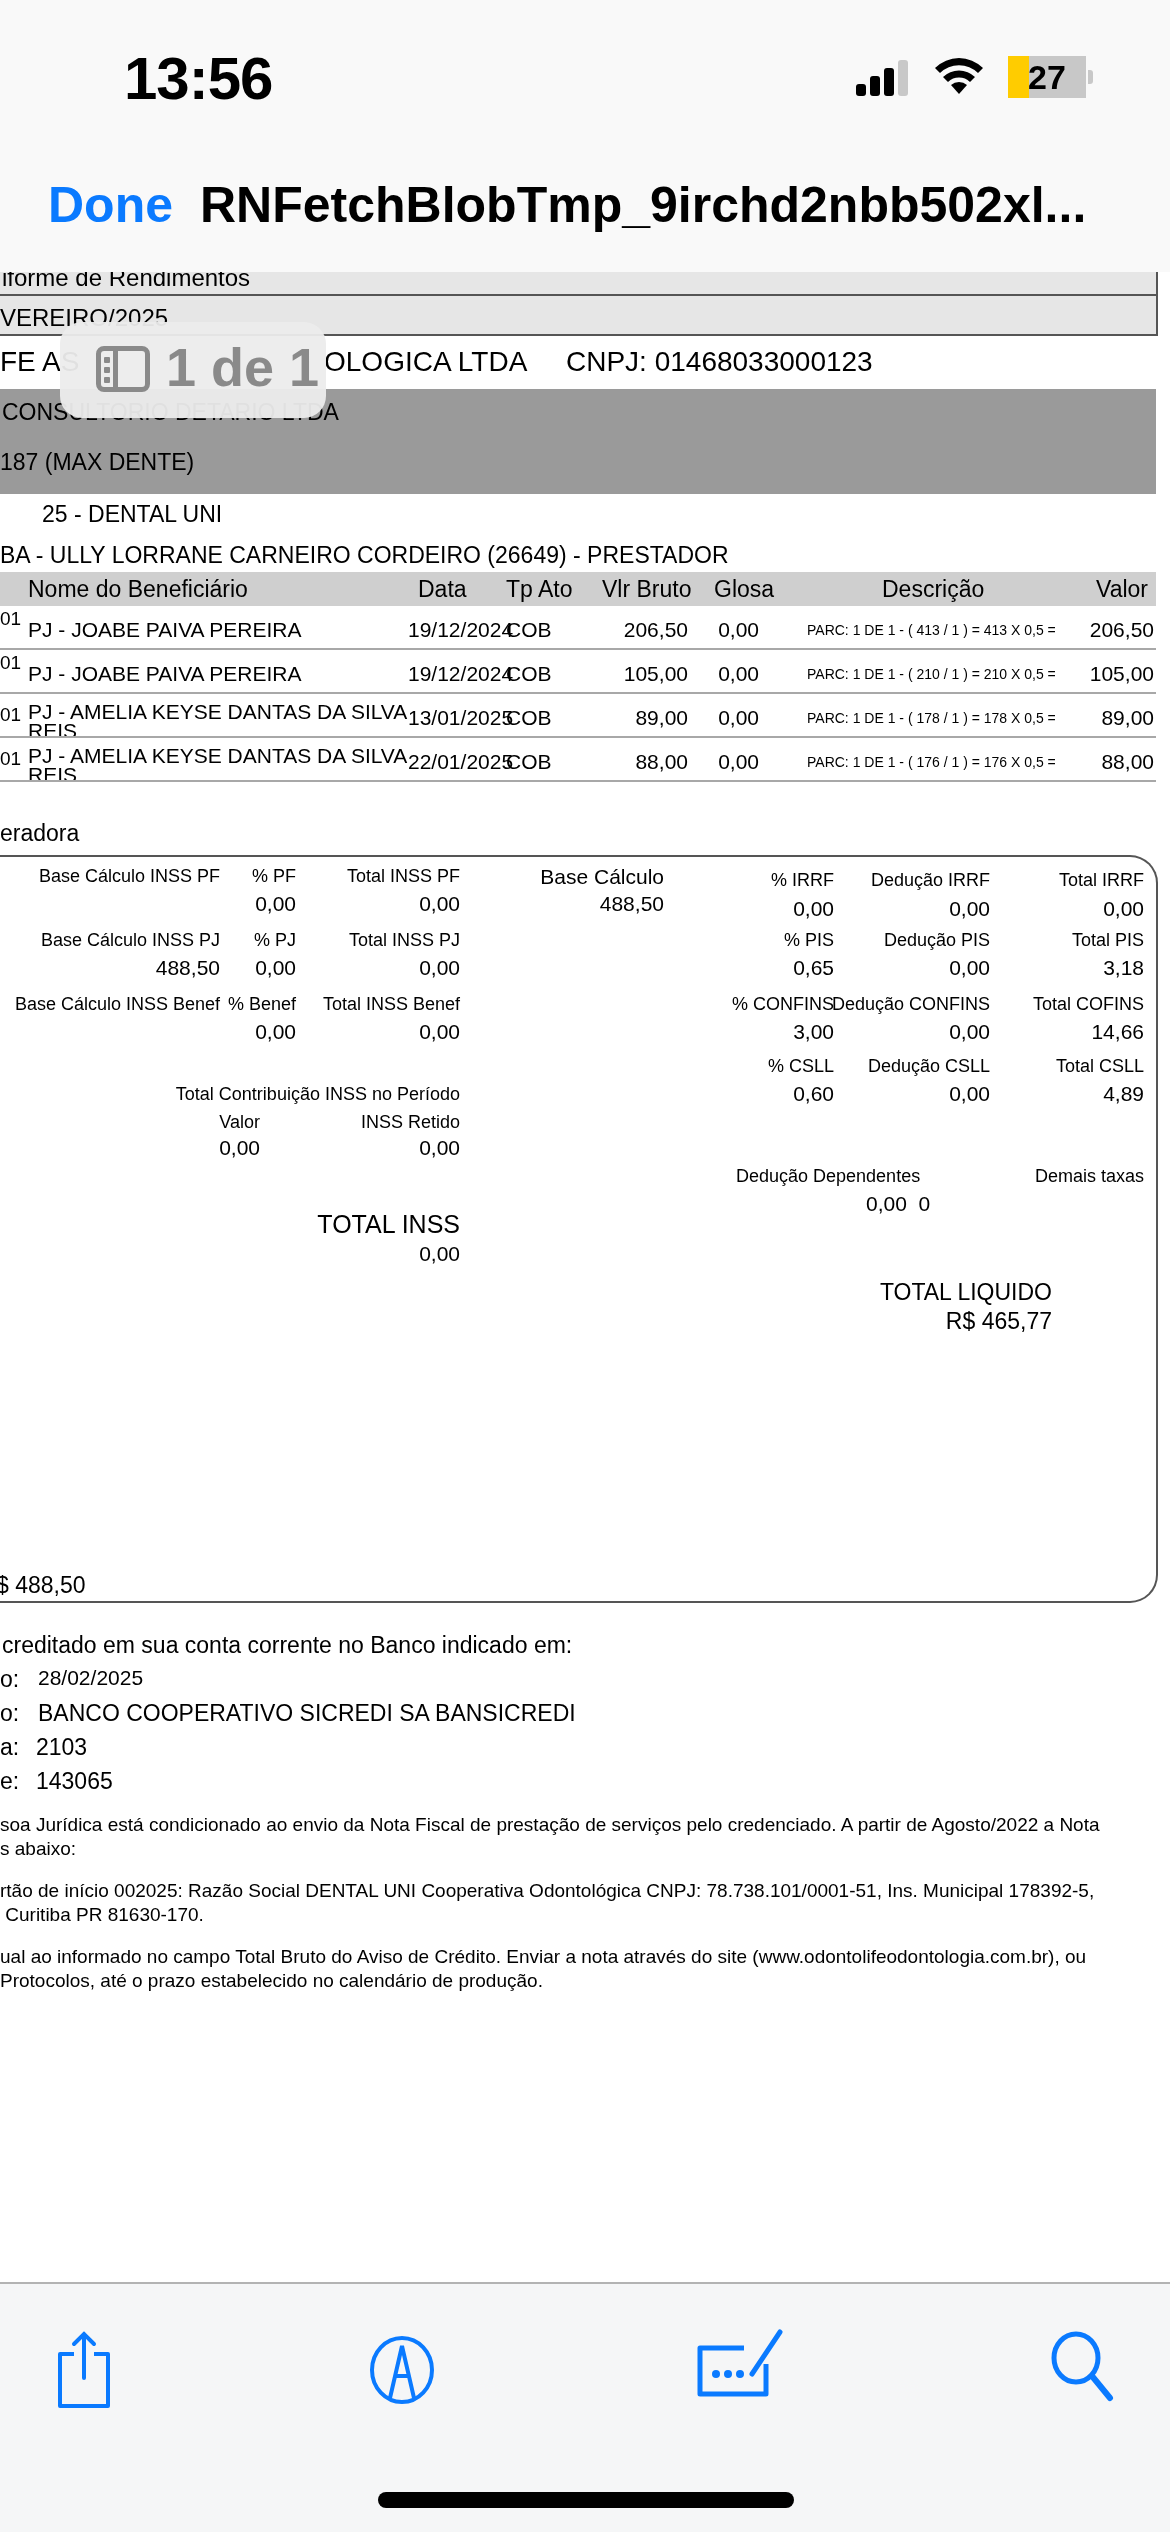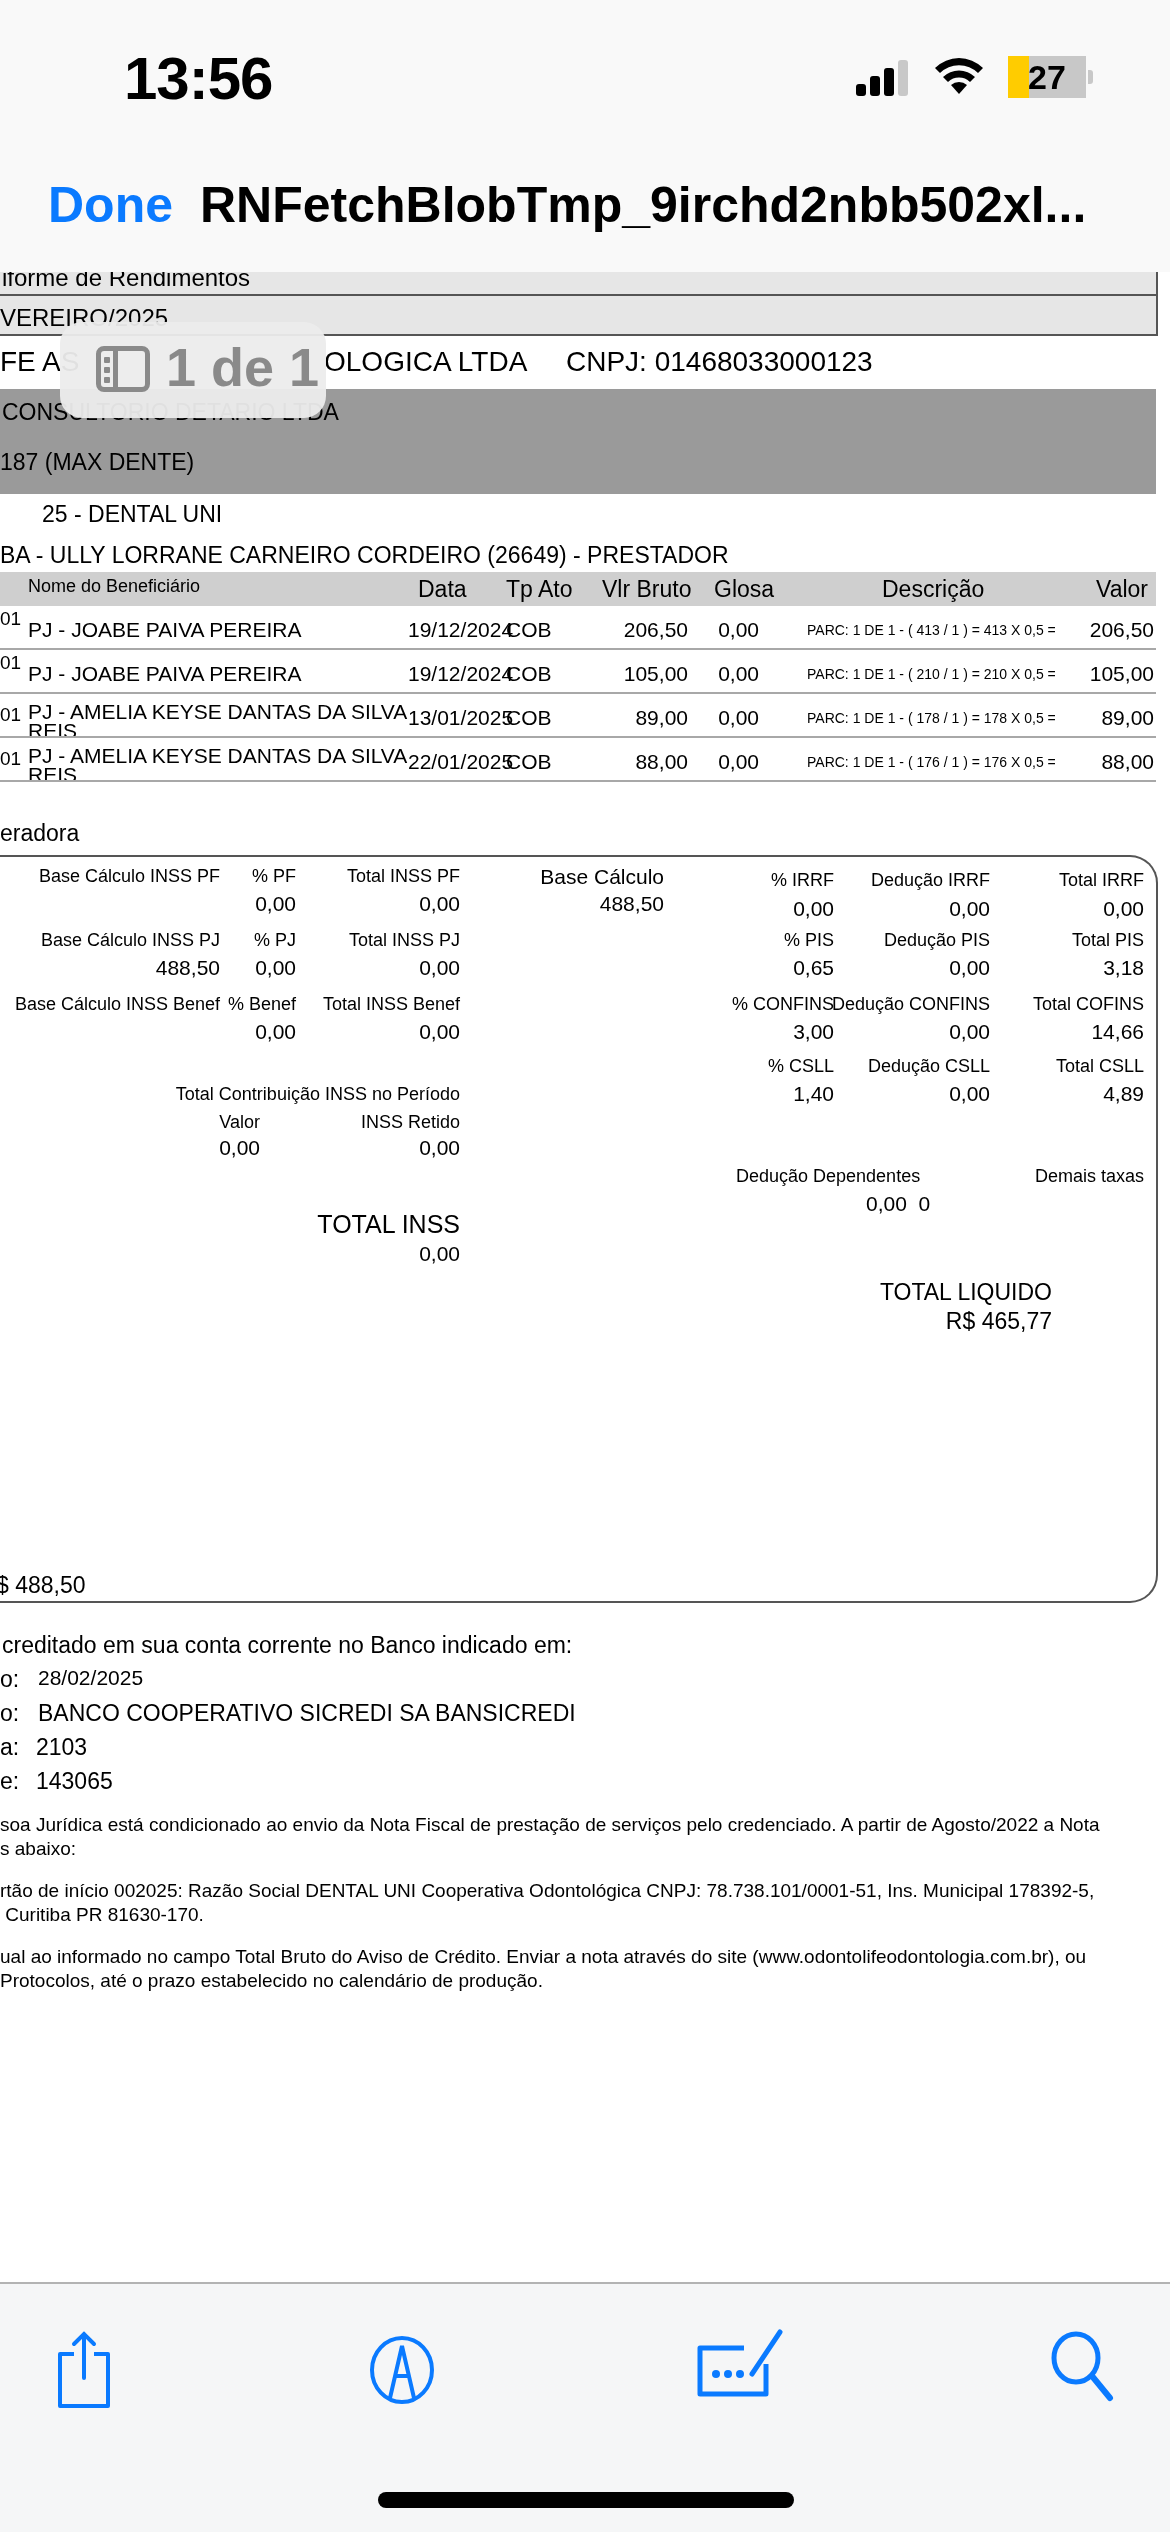--- a/index.html
+++ b/index.html
@@ -93,21 +93,21 @@
   <div class="txt" style="left:566px;top:74px;font-size:28px">CNPJ: 01468033000123</div>
 
   <div class="gray-band">
     <div class="txt" style="left:2px;top:10px;font-size:23px">CONSULTORIO DETARIO LTDA</div>
     <div class="txt" style="left:0;top:60px;font-size:23px">187 (MAX DENTE)</div>
   </div>
   <div class="txt" style="left:42px;top:229px;font-size:23px">25 - DENTAL UNI</div>
   <div class="txt" style="left:0;top:270px;font-size:23px">BA - ULLY LORRANE CARNEIRO CORDEIRO (26649) - PRESTADOR</div>
 
   <div class="table-head">
-    <div class="txt" style="left:28px;top:4px;font-size:18px">Nome do Beneficiário</div>
+    <div class="txt" style="left:28px;top:4px;font-size:23px">Nome do Beneficiário</div>
     <div class="txt" style="left:418px;top:4px;font-size:23px">Data</div>
     <div class="txt" style="left:506px;top:4px;font-size:23px">Tp Ato</div>
     <div class="txt" style="left:602px;top:4px;font-size:23px">Vlr Bruto</div>
     <div class="txt" style="left:714px;top:4px;font-size:23px">Glosa</div>
     <div class="txt" style="left:882px;top:4px;font-size:23px">Descrição</div>
     <div class="txt" style="left:1096px;top:4px;font-size:23px">Valor</div>
   </div>
 
   <div id="rows">
       <div style="position: absolute; left: 0px; top: 334px; width: 1156px; height: 44px;">
@@ -212,21 +212,21 @@
   <div class="txt r mid" style="right:336px;top:722px">% CONFINS</div>
   <div class="txt r mid" style="right:180px;top:722px">Dedução CONFINS</div>
   <div class="txt r mid" style="right:26px;top:722px">Total COFINS</div>
   <div class="txt r" style="right:336px;top:748px;font-size:21px">3,00</div>
   <div class="txt r" style="right:180px;top:748px;font-size:21px">0,00</div>
   <div class="txt r" style="right:26px;top:748px;font-size:21px">14,66</div>
 
   <div class="txt r mid" style="right:336px;top:784px">% CSLL</div>
   <div class="txt r mid" style="right:180px;top:784px">Dedução CSLL</div>
   <div class="txt r mid" style="right:26px;top:784px">Total CSLL</div>
-  <div class="txt r" style="right:336px;top:810px;font-size:21px">1,40</div>
+  <div class="txt r" style="right:336px;top:810px;font-size:21px">0,60</div>
   <div class="txt r" style="right:180px;top:810px;font-size:21px">0,00</div>
   <div class="txt r" style="right:26px;top:810px;font-size:21px">4,89</div>
 
   <div class="txt mid" style="left:736px;top:894px">Dedução Dependentes</div>
   <div class="txt mid" style="right:26px;top:894px;text-align:right">Demais taxas</div>
   <div class="txt" style="left:866px;top:920px;font-size:21px;white-space:pre">0,00  0</div>
 
   <div class="txt r" style="right:118px;top:1007px;font-size:23px">TOTAL LIQUIDO</div>
   <div class="txt r" style="right:118px;top:1036px;font-size:23px">R$ 465,77</div>
 

